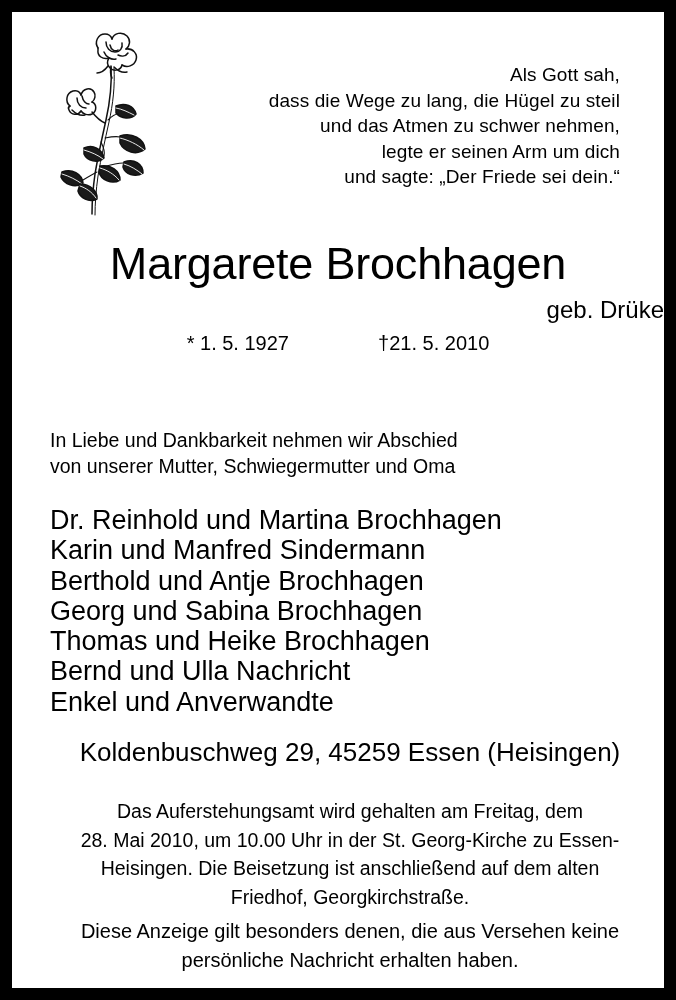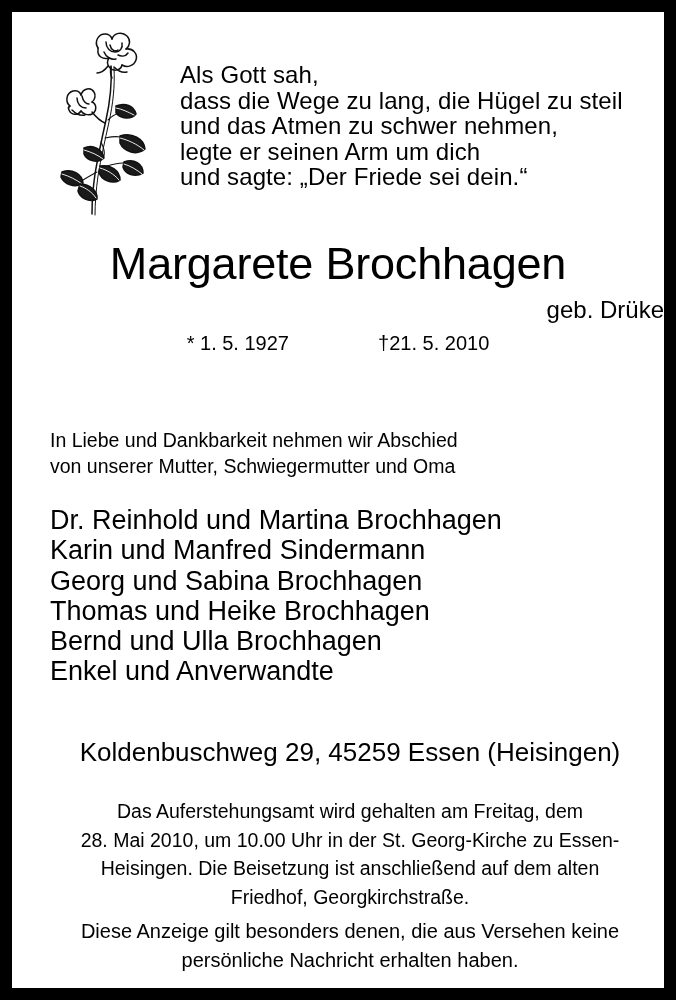--- a/index.html
+++ b/index.html
@@ -40,22 +40,22 @@
     height: 200px;
   }
   .rose svg { display: block; width: 100%; height: 100%; }
 
   
   .poem {
     position: absolute;
     left: 168px;
     top: 50px;
     width: 440px;
-    text-align: left;
-    font-size: 24px;
+    text-align: right;
+    font-size: 19px;
     line-height: 25.5px;
     letter-spacing: 0.1px;
   }
   .poem div { white-space: nowrap; }
 
   
   .name-block {
     position: absolute;
     left: 0;
     top: 226px;
@@ -228,23 +228,24 @@
     </div>
 
     <div class="intro">
       <div>In Liebe und Dankbarkeit nehmen wir Abschied</div>
       <div>von unserer Mutter, Schwiegermutter und Oma</div>
     </div>
 
     <div class="survivors">
       <div>Dr. Reinhold und Martina Brochhagen</div>
       <div>Karin und Manfred Sindermann</div>
+      <div>Berthold und Antje Brochhagen</div>
       <div>Georg und Sabina Brochhagen</div>
       <div>Thomas und Heike Brochhagen</div>
-      <div>Bernd und Ulla Brochhagen</div>
+      <div>Bernd und Ulla Nachricht</div>
       <div>Enkel und Anverwandte</div>
     </div>
 
     <div class="address">Koldenbuschweg 29, 45259 Essen (Heisingen)</div>
 
     <div class="service">
       <div>Das Auferstehungsamt wird gehalten am Freitag, dem</div>
       <div>28. Mai 2010, um 10.00 Uhr in der St. Georg-Kirche zu Essen-</div>
       <div>Heisingen. Die Beisetzung ist anschließend auf dem alten</div>
       <div>Friedhof, Georgkirchstraße.</div>

